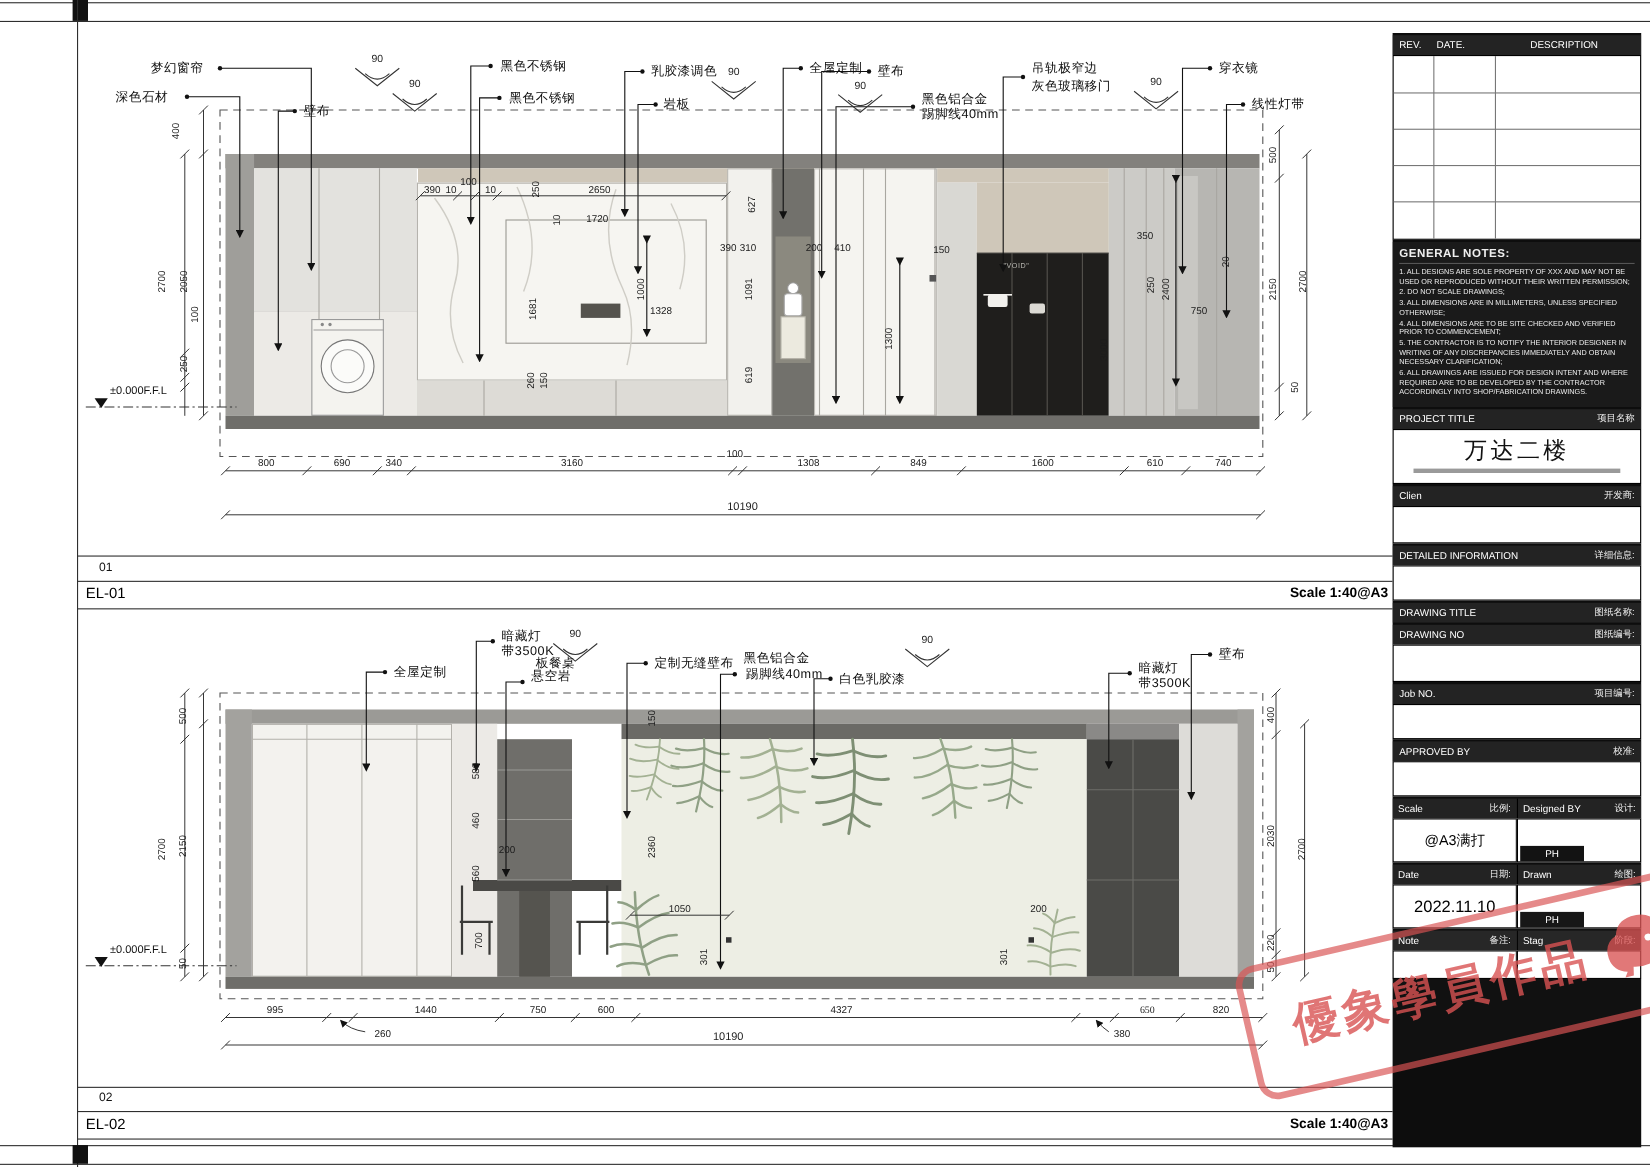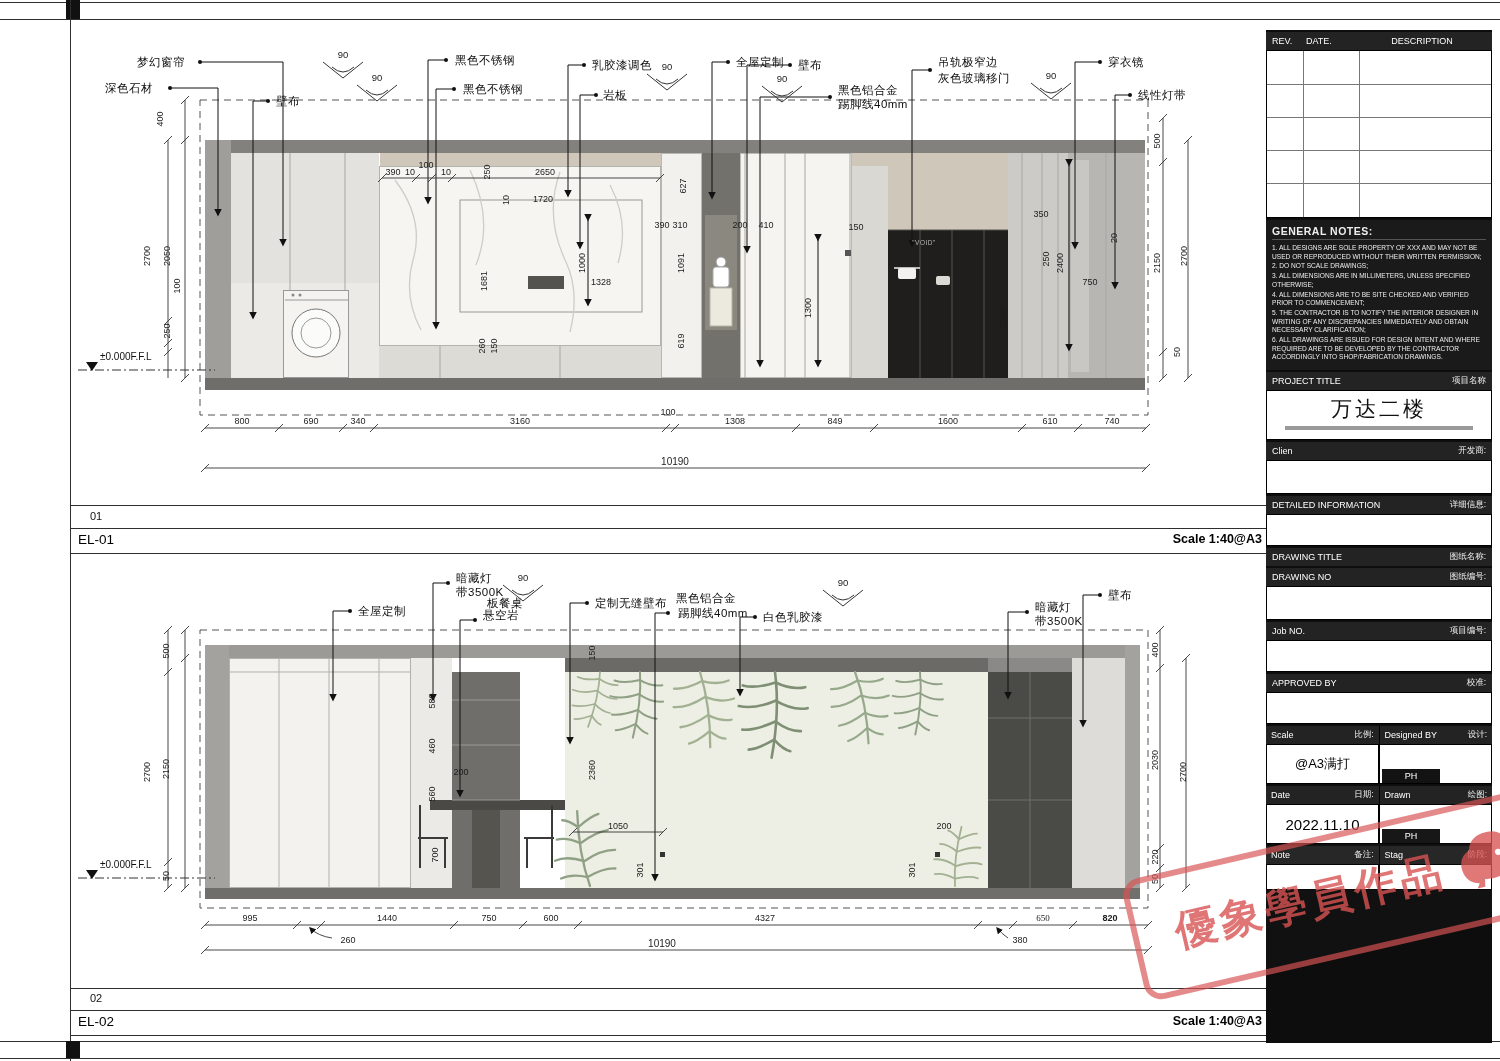--- a/index.html
+++ b/index.html
@@ -355,21 +355,21 @@
   <span class="ang" style="left:843px;top:582px;">90</span>
 
   <span class="lvl" style="left:100px;top:864px;">±0.000F.F.L</span>
 
   <span class="dim" style="left:250px;top:918px;">995</span>
   <span class="dim" style="left:387px;top:918px;">1440</span>
   <span class="dim" style="left:489px;top:918px;">750</span>
   <span class="dim" style="left:551px;top:918px;">600</span>
   <span class="dim" style="left:765px;top:918px;">4327</span>
   <span class="dim" style="left:1043px;top:918px;font-family:Liberation Serif, serif;">650</span>
-  <span class="dim" style="left:1110px;top:918px;font-weight:bold;">820</span>
+  <span class="dim" style="left:1110px;top:918px;">820</span>
   <span class="dim" style="left:348px;top:940px;">260</span>
   <span class="dim" style="left:1020px;top:940px;">380</span>
   <span class="dimb" style="left:662px;top:943px;">10190</span>
 
   <span class="dimv" style="left:166px;top:651px;">500</span>
   <span class="dimv" style="left:147px;top:772px;">2700</span>
   <span class="dimv" style="left:166px;top:769px;">2150</span>
   <span class="dimv" style="left:166px;top:876px;">50</span>
 
   <span class="dimv" style="left:1155px;top:650px;">400</span>

